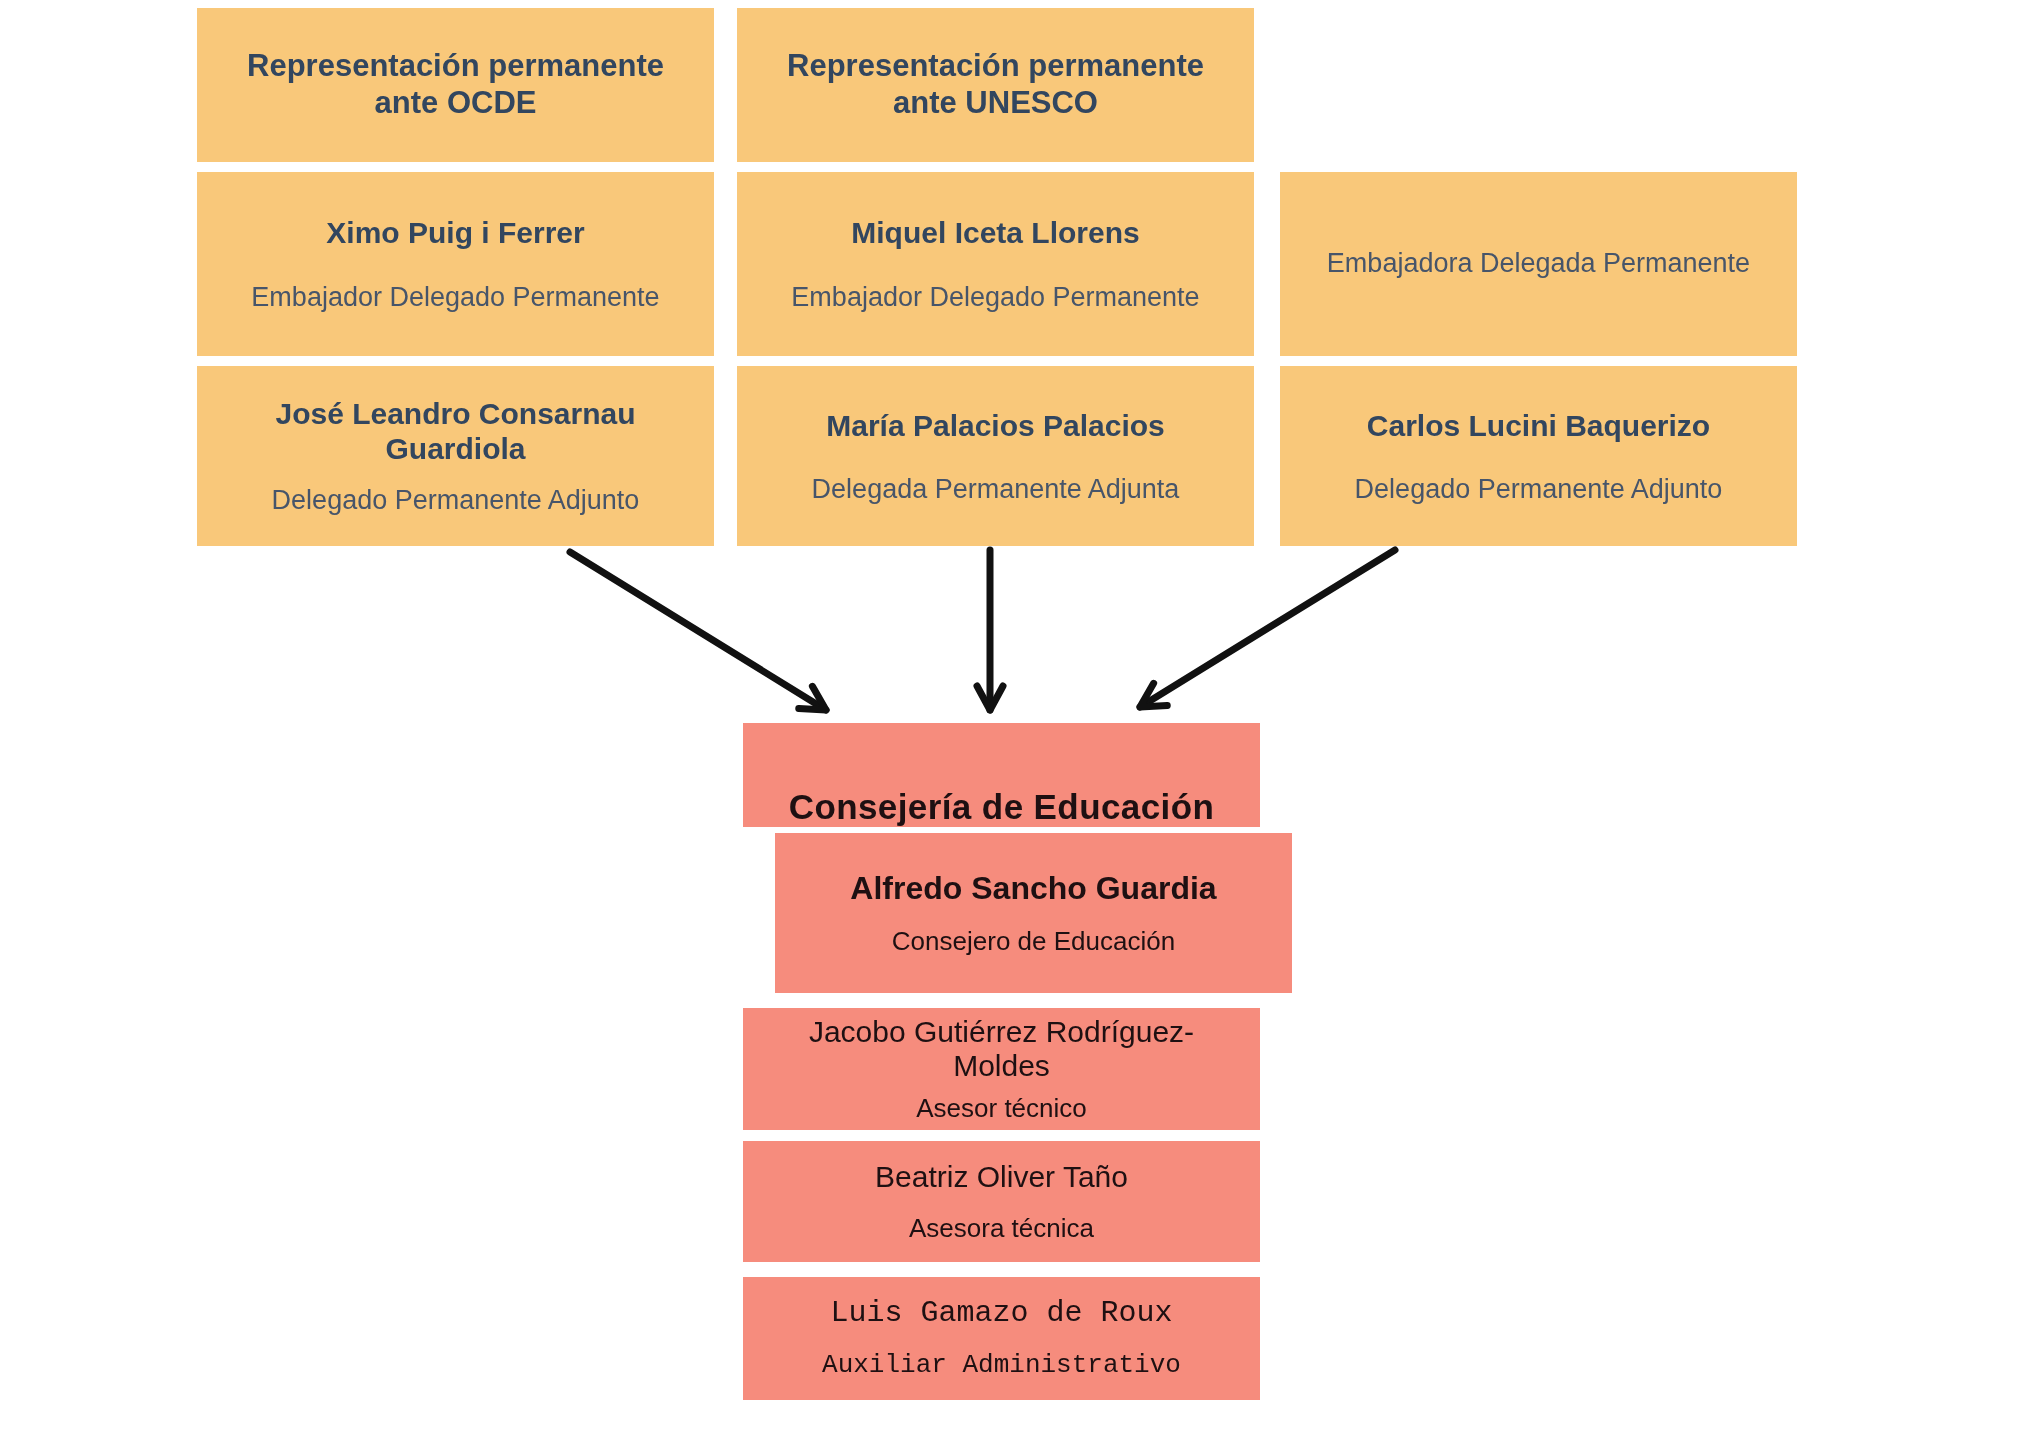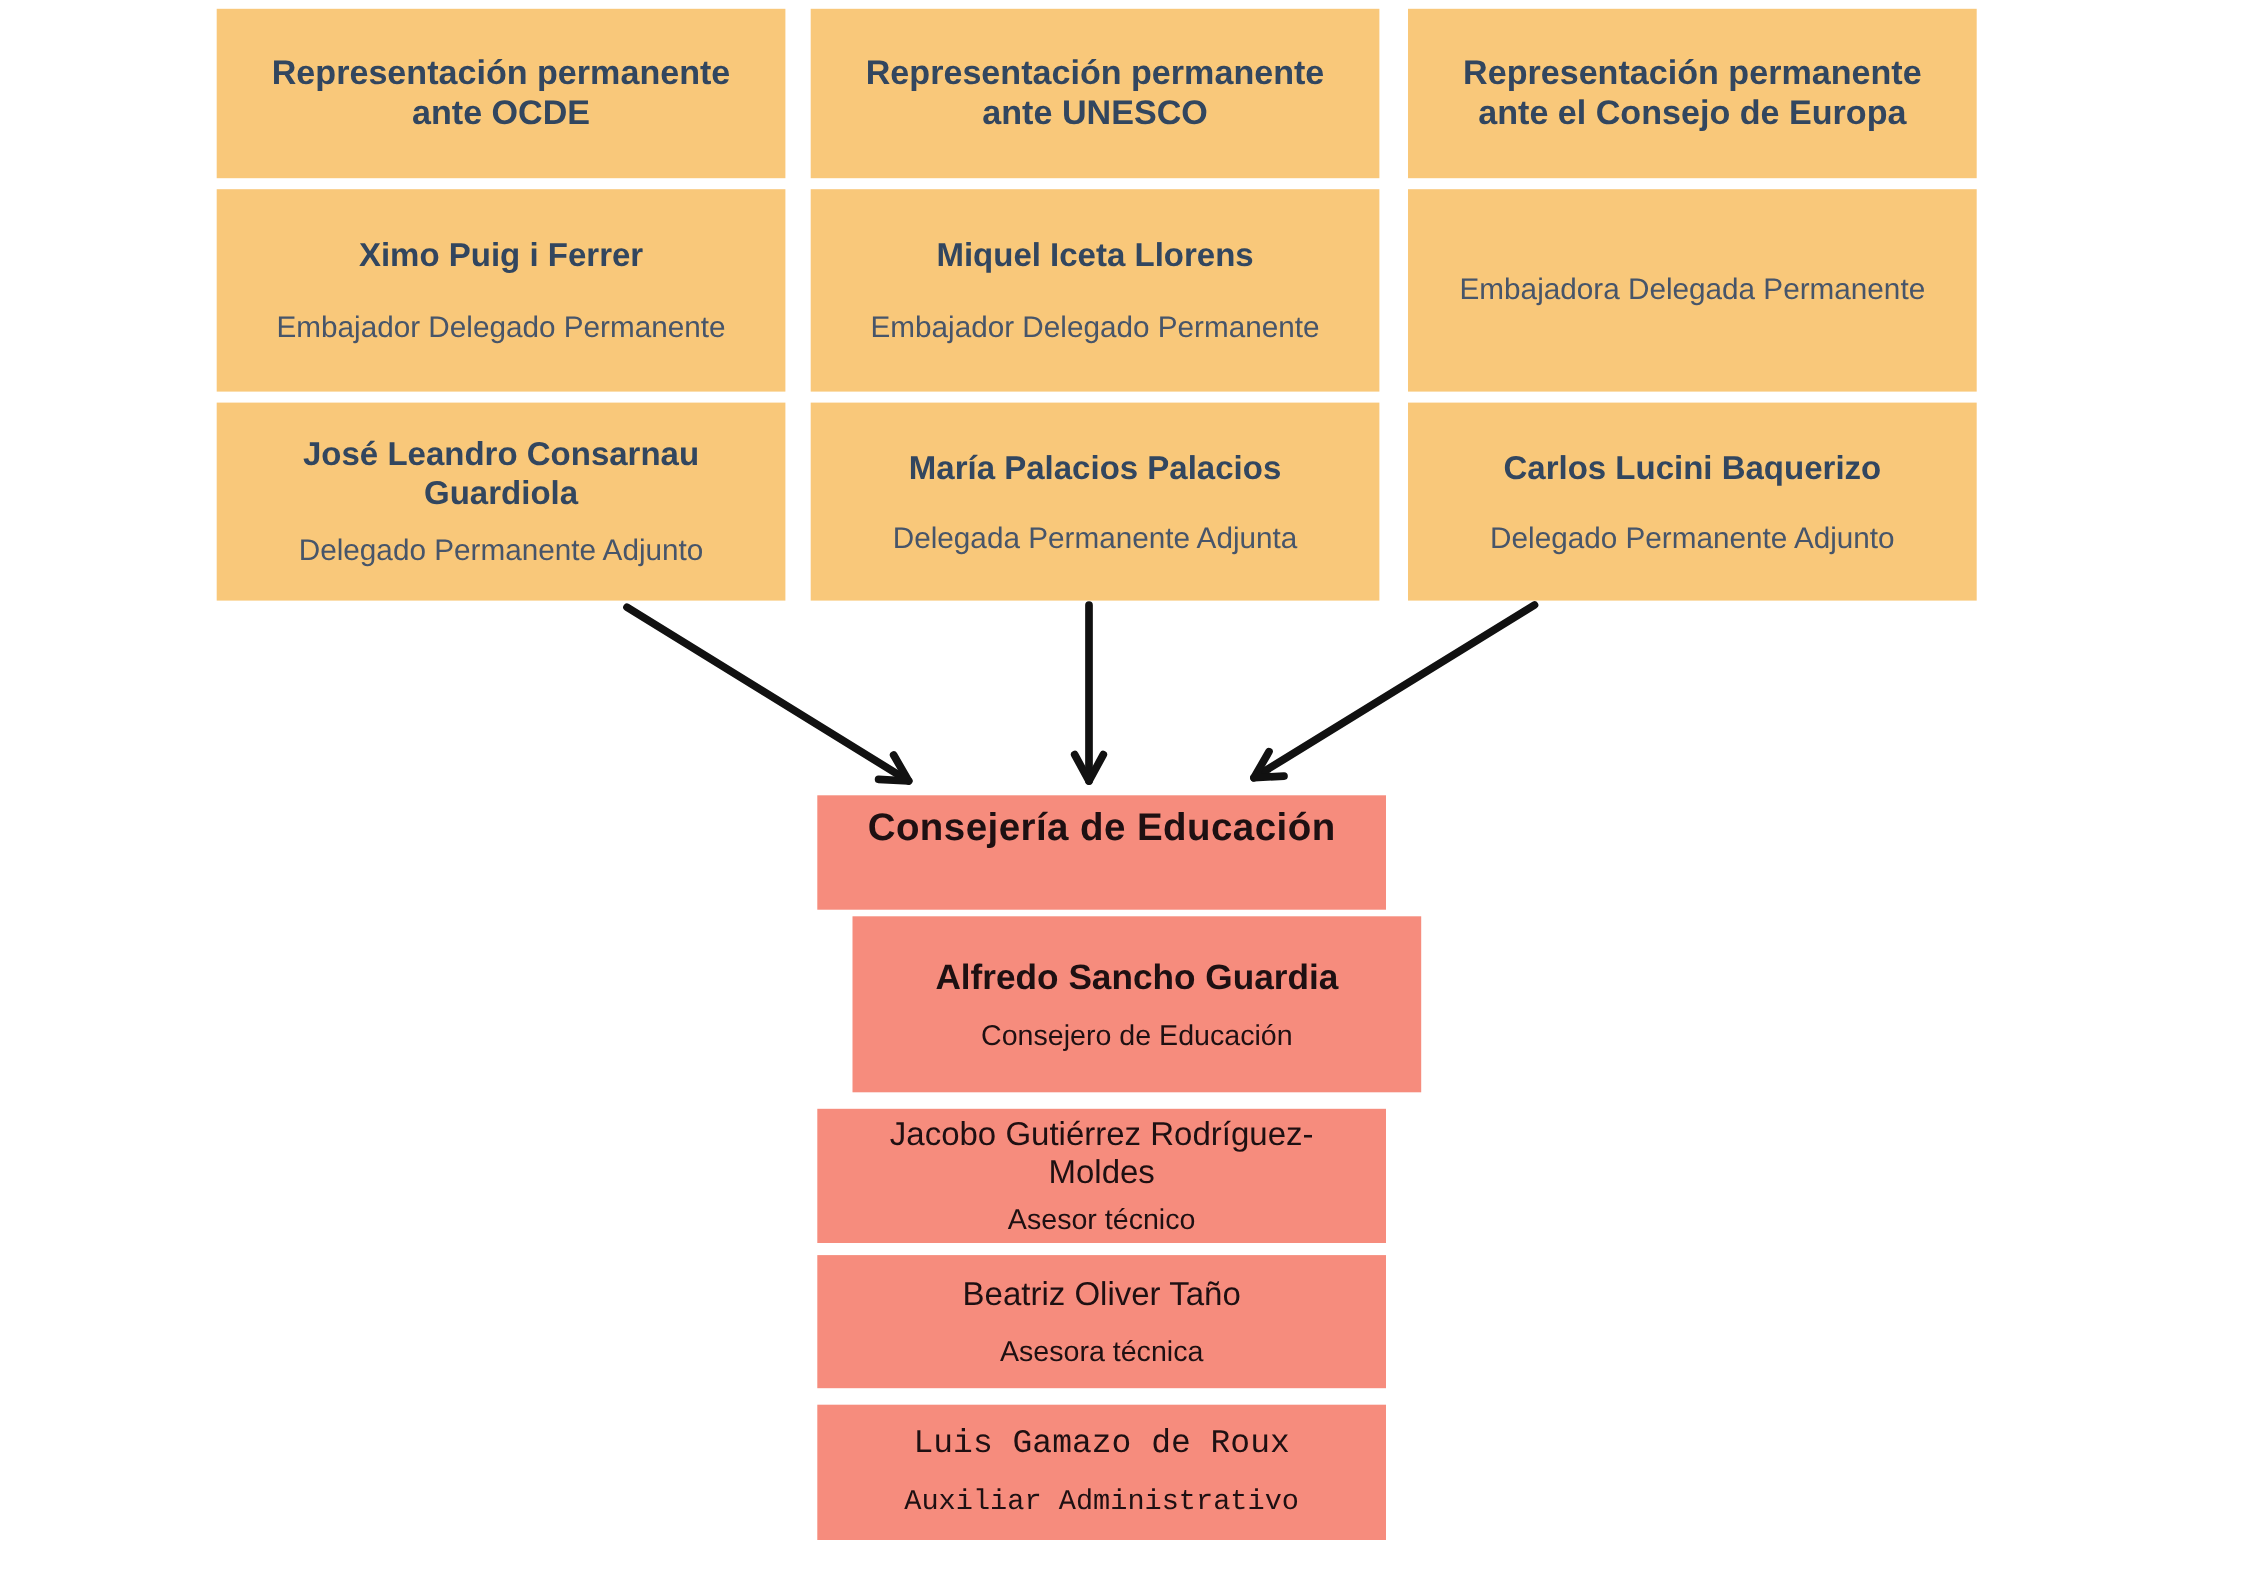--- a/index.html
+++ b/index.html
@@ -43,21 +43,21 @@
     font-size: 30px;
     line-height: 1.18;
     color: var(--navy_text, #32465F);
   }
   .person-orange .role {
     font-size: 27px;
     line-height: 1.1;
     color: var(--navy_role_text, #47556A);
   }
 
-  .red-header { justify-content: flex-start; padding: 10px 20px; }
+  .red-header { justify-content: flex-end; padding: 0 20px; }
   .red-header .title {
     font-weight: bold;
     font-size: 35px;
     letter-spacing: 0.4px;
     color: var(--dark_text, #1E1012);
   }
 
   .person-red { justify-content: center; gap: 20px; padding: 0 18px; }
   .person-red .name {
     font-size: 30px;
@@ -119,23 +119,20 @@
   </div>
   <div class="box orange person-orange c2 row-m1">
     <div class="name">Miquel Iceta Llorens</div>
     <div class="role">Embajador Delegado Permanente</div>
   </div>
   <div class="box orange person-orange c2 row-m2">
     <div class="name">María Palacios Palacios</div>
     <div class="role">Delegada Permanente Adjunta</div>
   </div>
 
-  <div class="box orange dept-header c3 row-header">
-    <div class="title">Representación permanente ante el Consejo de Europa</div>
-  </div>
   <div class="box orange person-orange c3 row-m1">
     <div class="role">Embajadora Delegada Permanente</div>
   </div>
   <div class="box orange person-orange c3 row-m2">
     <div class="name">Carlos Lucini Baquerizo</div>
     <div class="role">Delegado Permanente Adjunto</div>
   </div>
 
   <div class="box salmon red-header cred rrow-header">
     <div class="title">Consejería de Educación</div>

